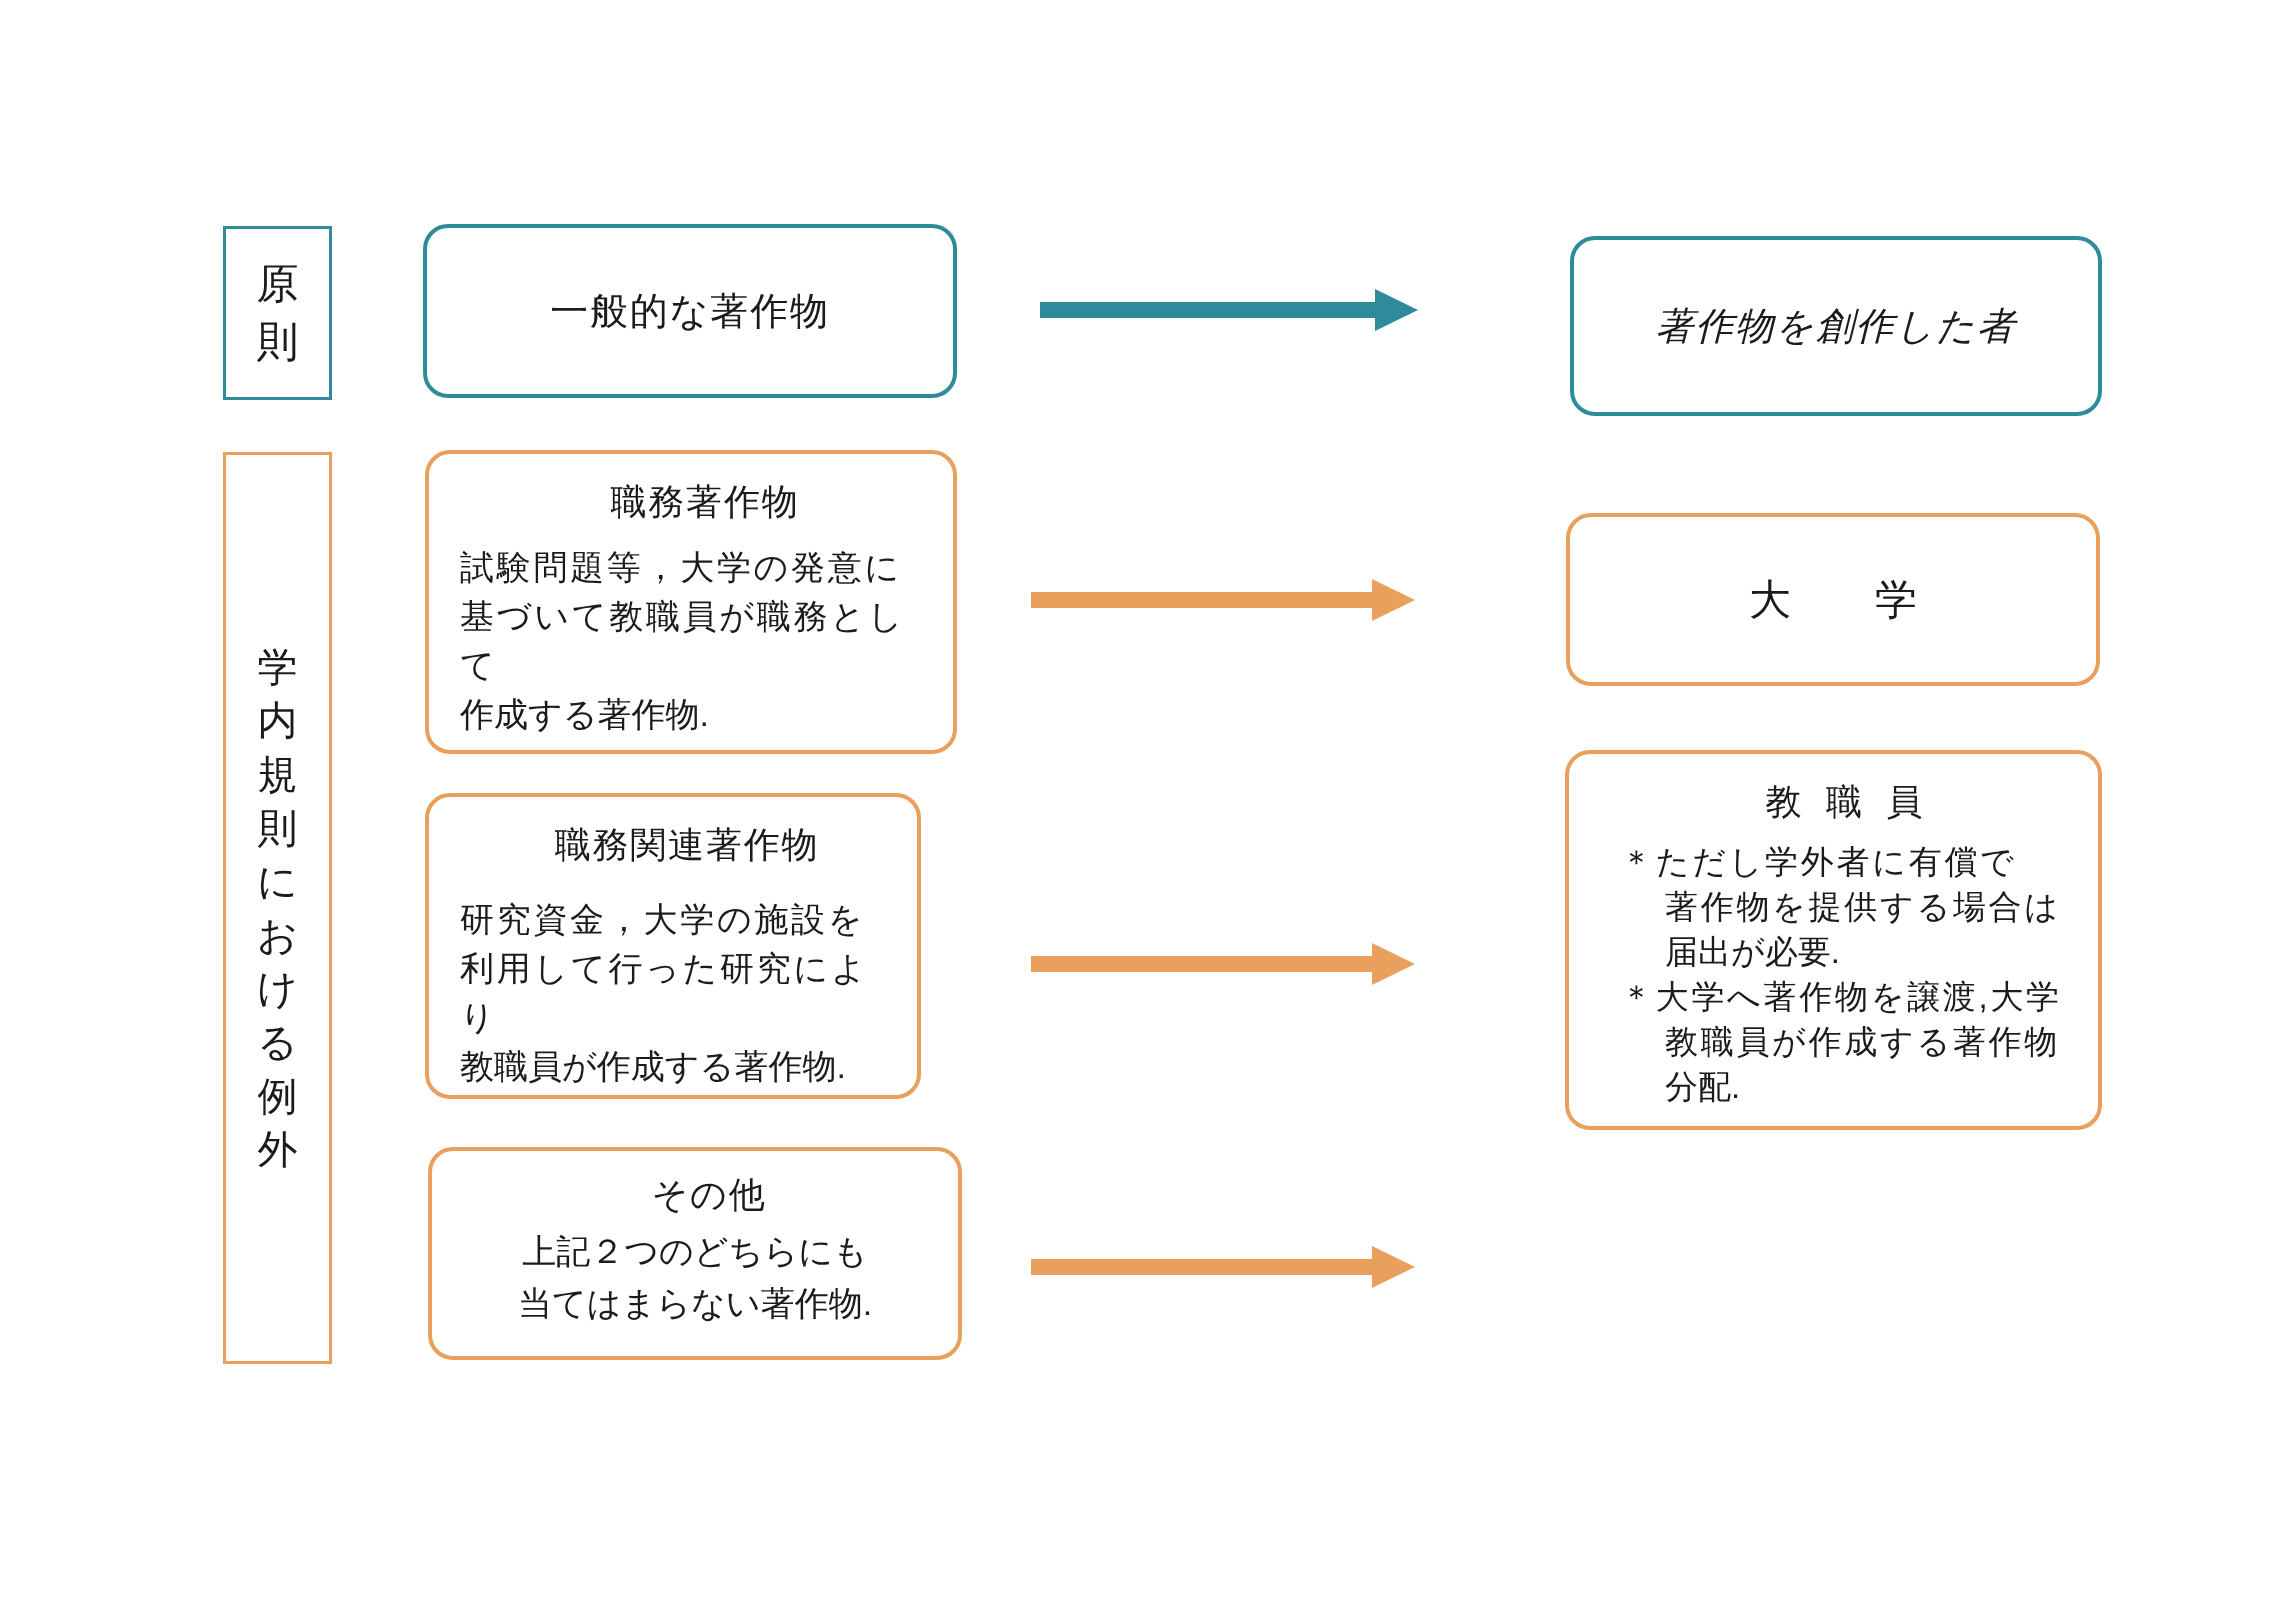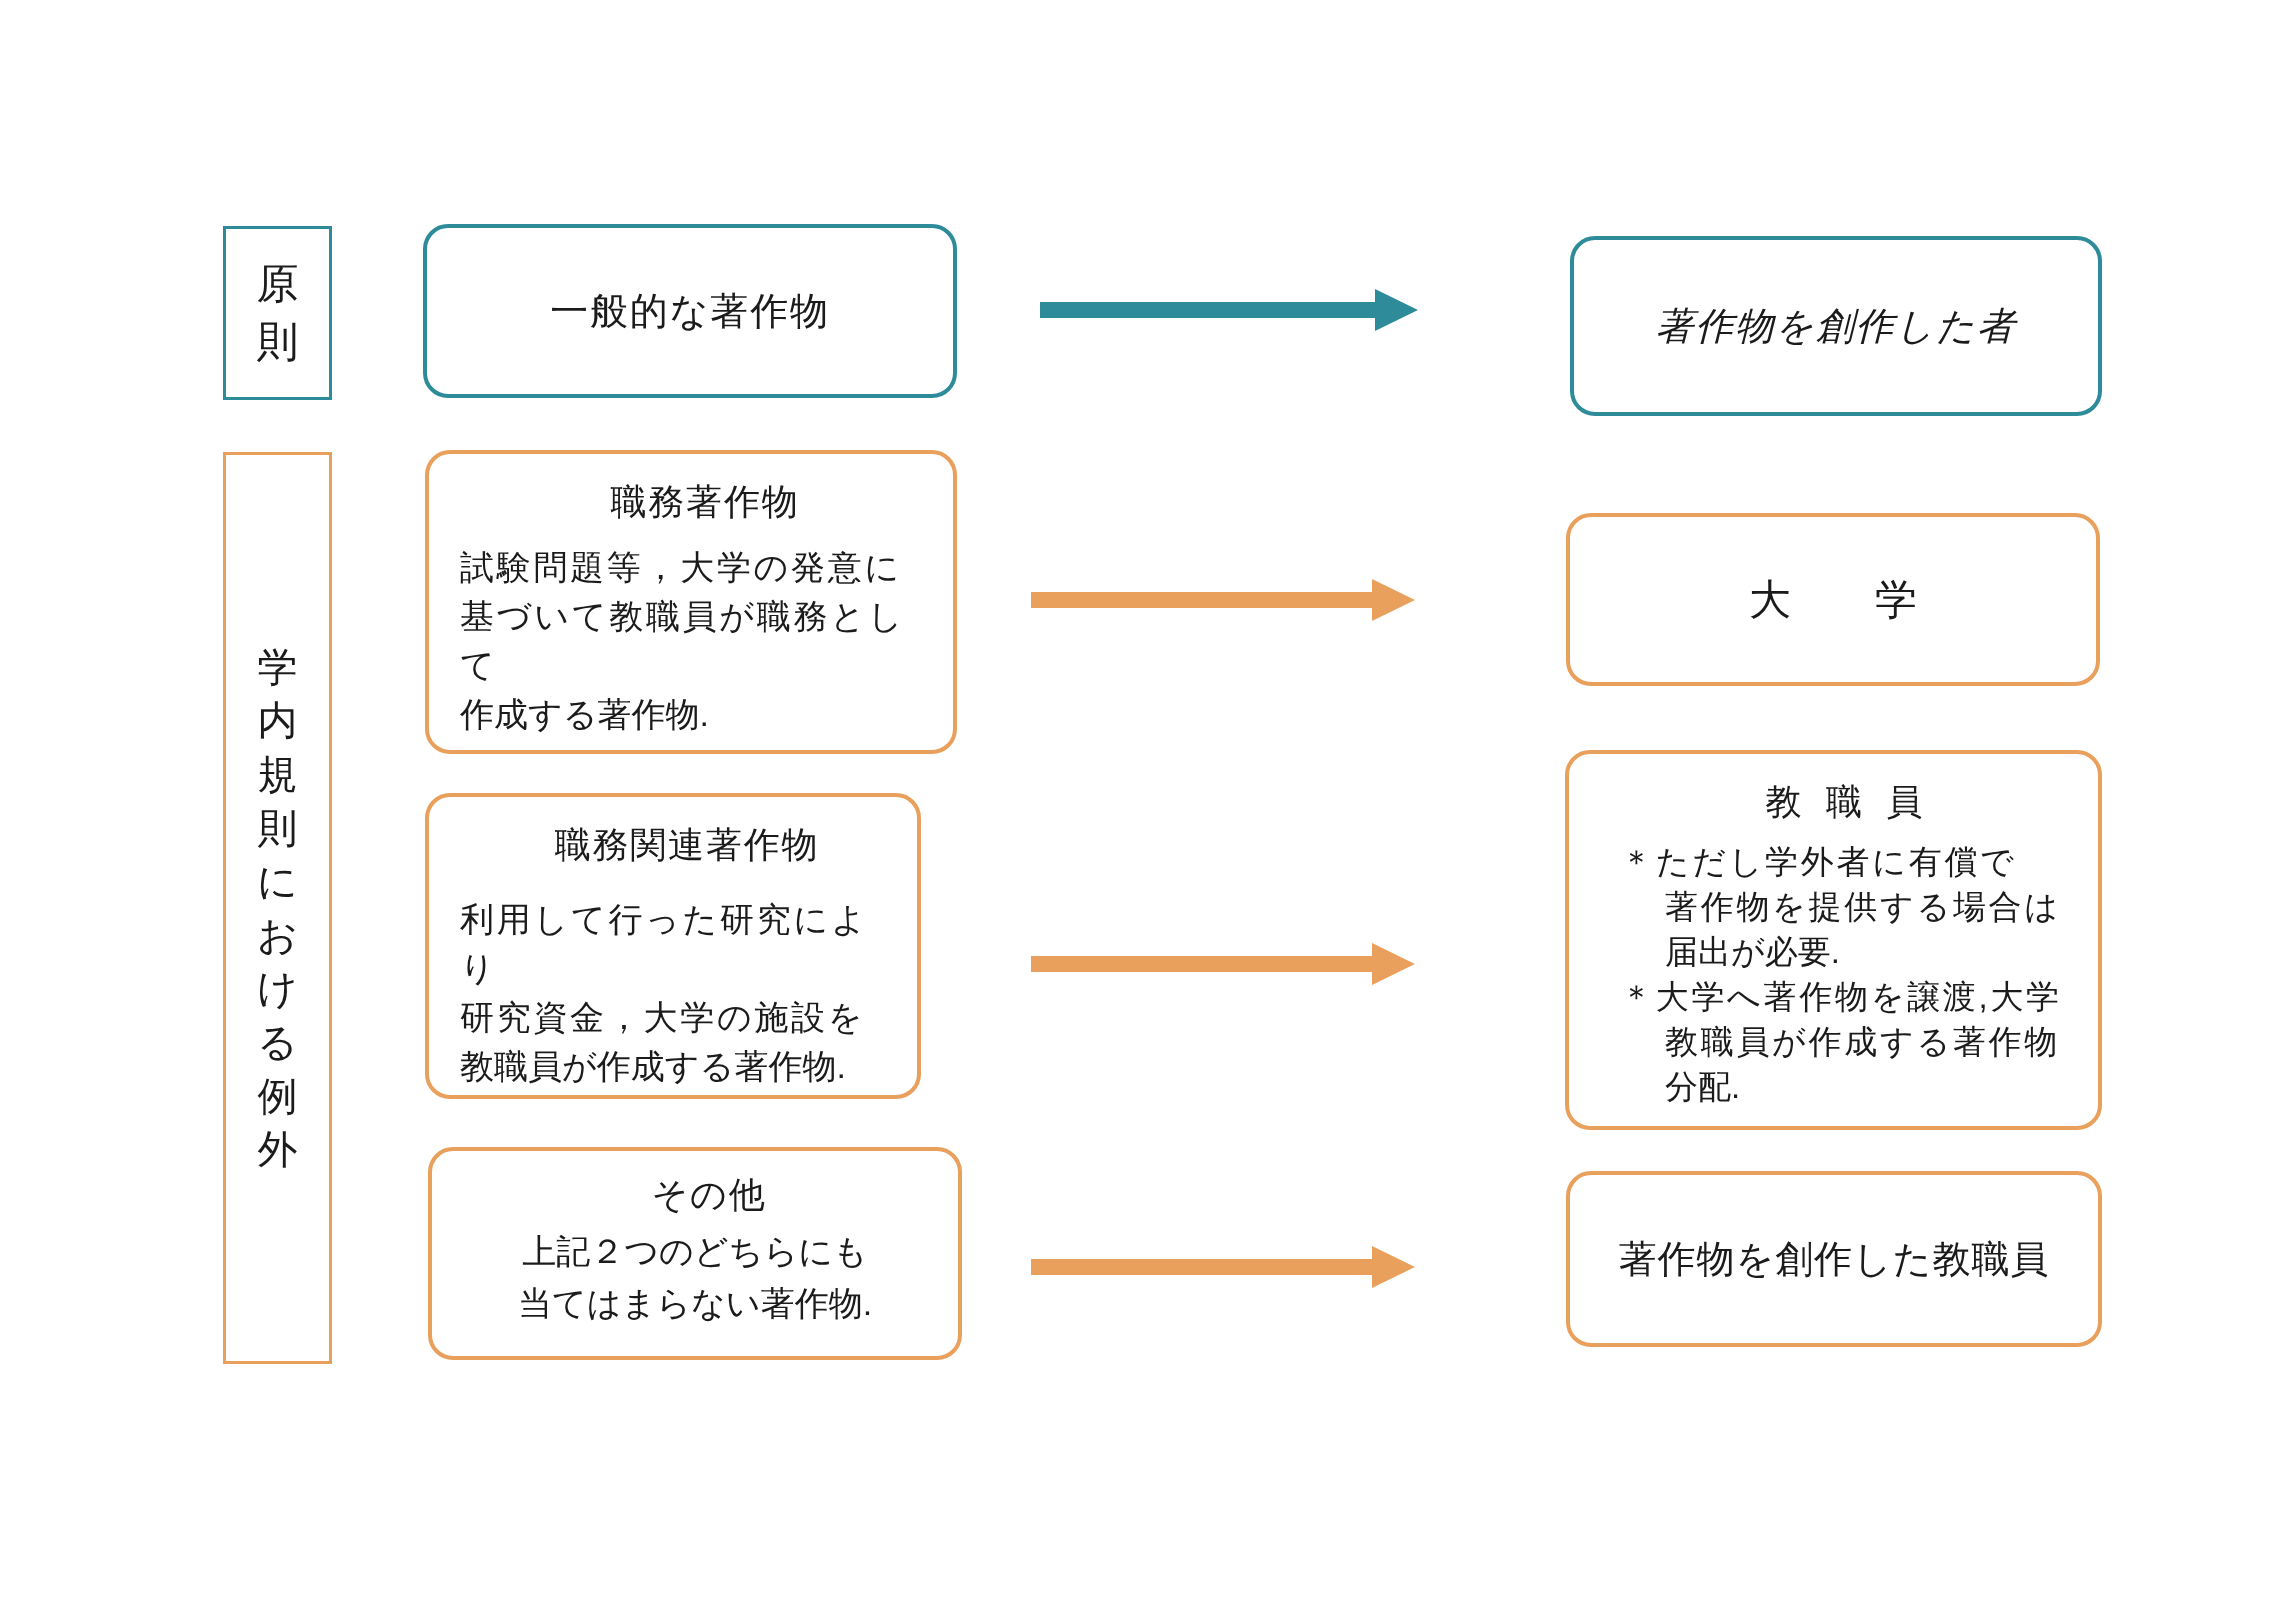--- a/index.html
+++ b/index.html
@@ -110,22 +110,22 @@
     <div class="head"></div>
   </div>
 
   <div class="box or-rd center" id="univ-box">
     <span>大　学</span>
   </div>
 
   <div class="box or-rd" id="related-box">
     <div class="box-title">職務関連著作物</div>
     <div class="box-body">
+      <div class="j">研究資金，大学の施設を</div>
       <div class="j">利用して行った研究により</div>
-      <div class="j">研究資金，大学の施設を</div>
       <div class="tight">教職員が作成する著作物.</div>
     </div>
   </div>
 
   <div class="arrow orange" id="arrow-related">
     <div class="shaft"></div>
     <div class="head"></div>
   </div>
 
   <div class="box or-rd" id="staff-box">
@@ -146,18 +146,15 @@
       <div>上記２つのどちらにも</div>
       <div>当てはまらない著作物.</div>
     </div>
   </div>
 
   <div class="arrow orange" id="arrow-other">
     <div class="shaft"></div>
     <div class="head"></div>
   </div>
 
-  <div class="box or-rd center" id="creator-box">
-    <span>著作物を創作した教職員</span>
-  </div>
 
 </div>
 
 
 </body></html>

